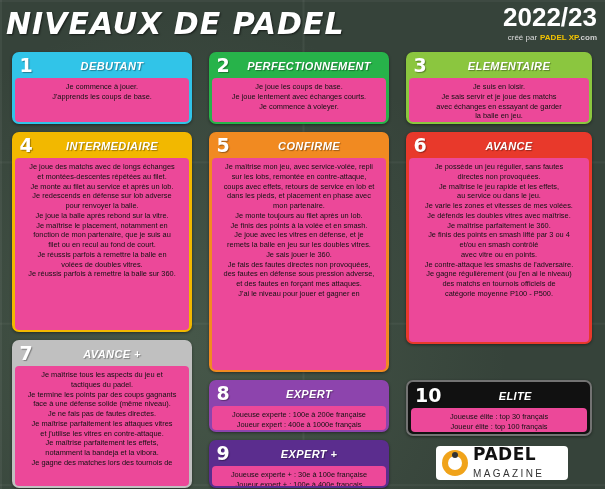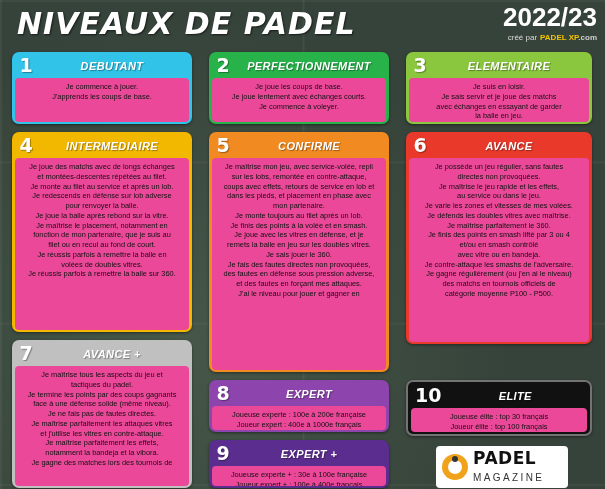--- a/index.html
+++ b/index.html
@@ -18,21 +18,21 @@
       linear-gradient(to bottom, rgba(255,255,255,.04) 0 2px, transparent 2px 100%) 0 0/100% 33%,
       radial-gradient(circle at 30% 70%, rgba(120,150,120,.25), transparent 60%),
       #36433a;
     z-index:0;
   }
   .wrap{position:relative;z-index:2;width:605px;height:489px;}
 
   
   .header{
     display:flex;align-items:flex-start;justify-content:space-between;
-    padding:4px 8px 0 11px;
+    padding:4px 8px 0 0;
   }
   .title{
     font-family:"DejaVu Sans", sans-serif;
     font-weight:bold;font-style:italic;
     font-size:30px;color:#ffffff;letter-spacing:1px;
     text-shadow:1px 1px 2px rgba(0,0,0,.6);
     margin:2px 0 0 6px;
   }
   .season{
     text-align:right;
@@ -114,21 +114,21 @@
   .p5{left:209px; top:86px;  width:180px;height:240px;}
   .p6{left:406px; top:86px;  width:186px;height:212px;}
 
   .p7{left:12px;  top:294px; width:180px;height:148px;}
   .p8{left:209px; top:334px; width:180px;height:52px;}
   .p9{left:209px; top:394px; width:180px;height:48px;}
   .p10{left:406px;top:334px; width:186px;height:56px;}
 
   
   .logo{
-    position:absolute;left:436px;top:400px;width:132px;height:42px;
+    position:absolute;left:436px;top:400px;width:132px;height:34px;
     background:#ffffff;border-radius:4px;
     display:flex;align-items:center;gap:5px;
     padding:3px 6px;box-sizing:border-box;
   }
   .logo .mark{
     width:26px;height:26px;border-radius:50%;
     background:#f0a31a;position:relative;flex:none;
   }
   .logo .mark:after{
     content:"";position:absolute;left:6px;top:6px;width:14px;height:14px;
@@ -250,21 +250,21 @@
       <div class="body">
         <p>Je possède un jeu régulier, sans fautes</p>
         <p>directes non provoquées.</p>
         <p>Je maîtrise le jeu rapide et les effets,</p>
         <p>au service ou dans le jeu.</p>
         <p>Je varie les zones et vitesses de mes volées.</p>
         <p>Je défends les doubles vitres avec maîtrise.</p>
         <p>Je maîtrise parfaitement le 360.</p>
         <p>Je finis des points en smash lifté par 3 ou 4</p>
         <p>et/ou en smash contrôlé</p>
-        <p>avec vitre ou en bandeja.</p>
+        <p>avec vitre ou en points.</p>
         <p>Je contre-attaque les smashs de l'adversaire.</p>
         <p>Je gagne régulièrement (ou j'en ai le niveau)</p>
         <p>des matchs en tournois officiels de</p>
         <p>catégorie moyenne P100 - P500.</p>
       </div>
     </div>
 
     <div class="card c7 p7">
       <div class="head">
         <span class="num">7</span>

